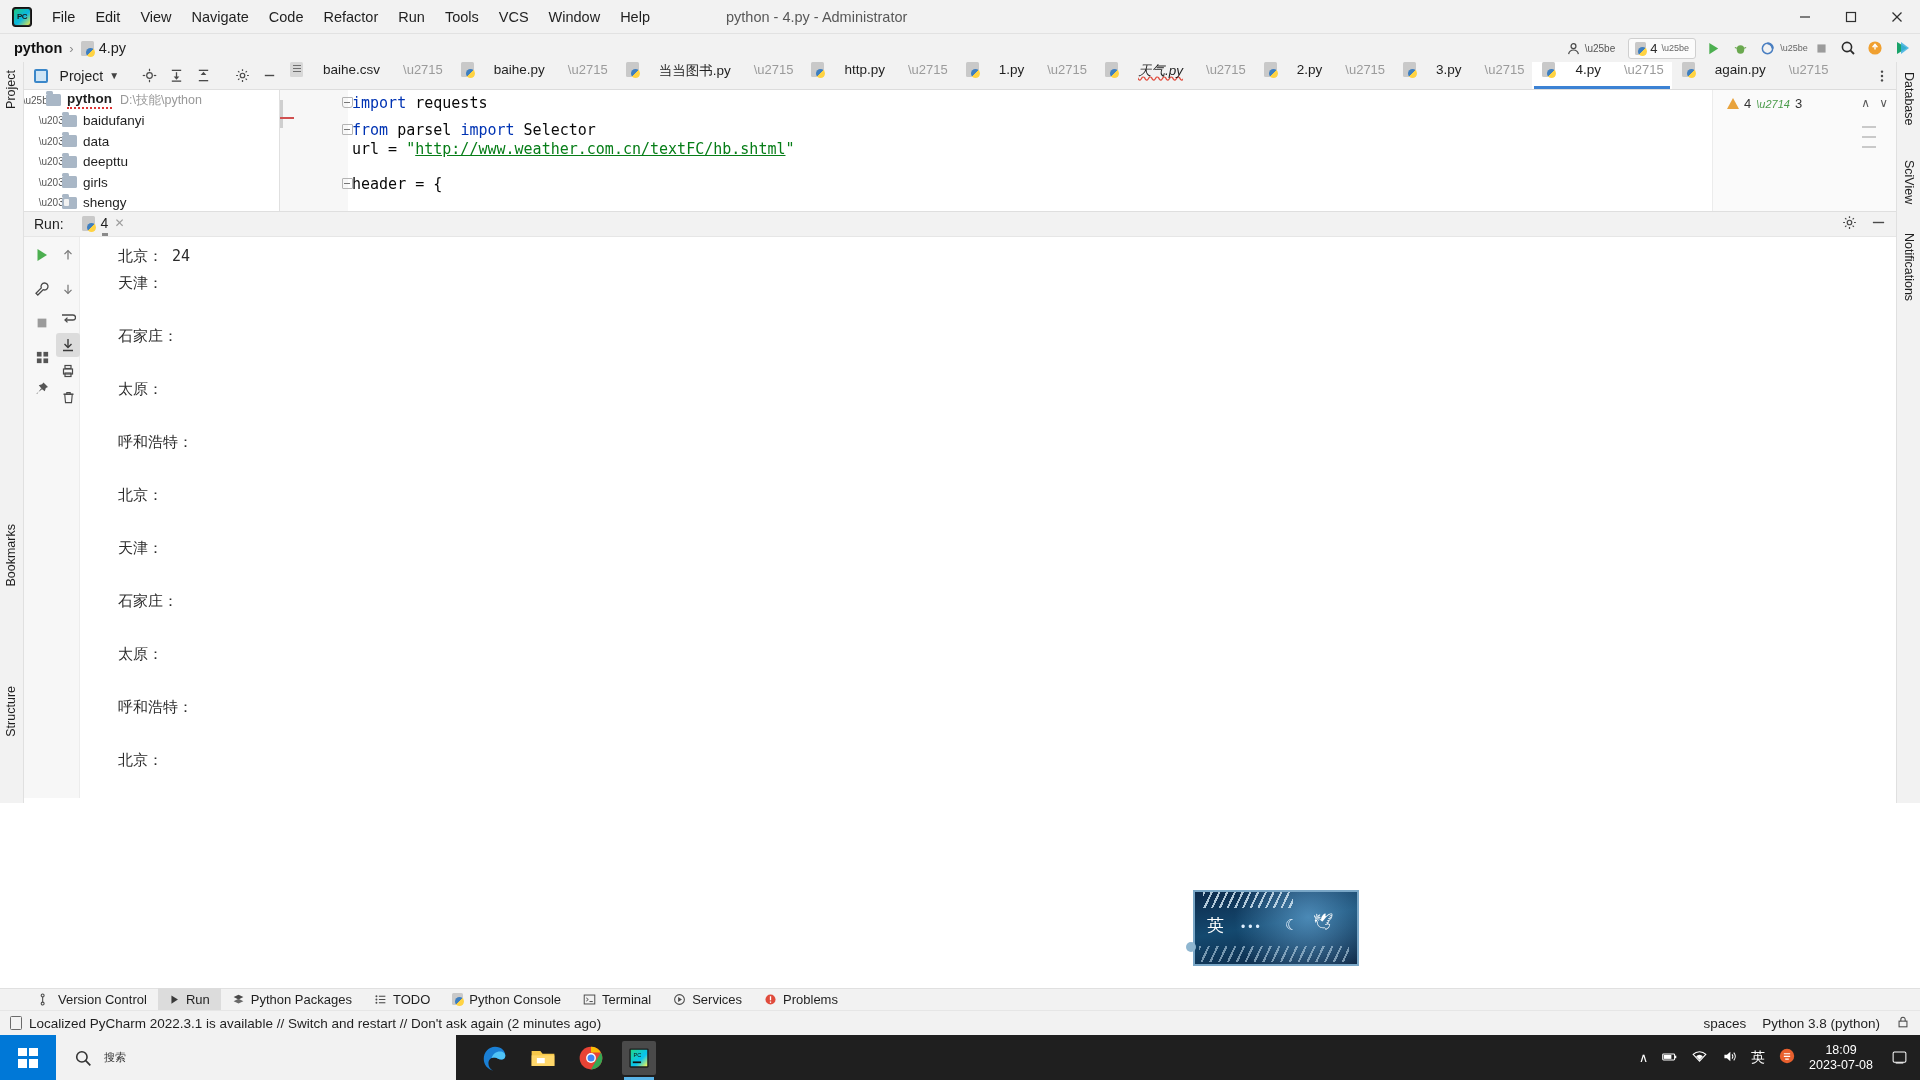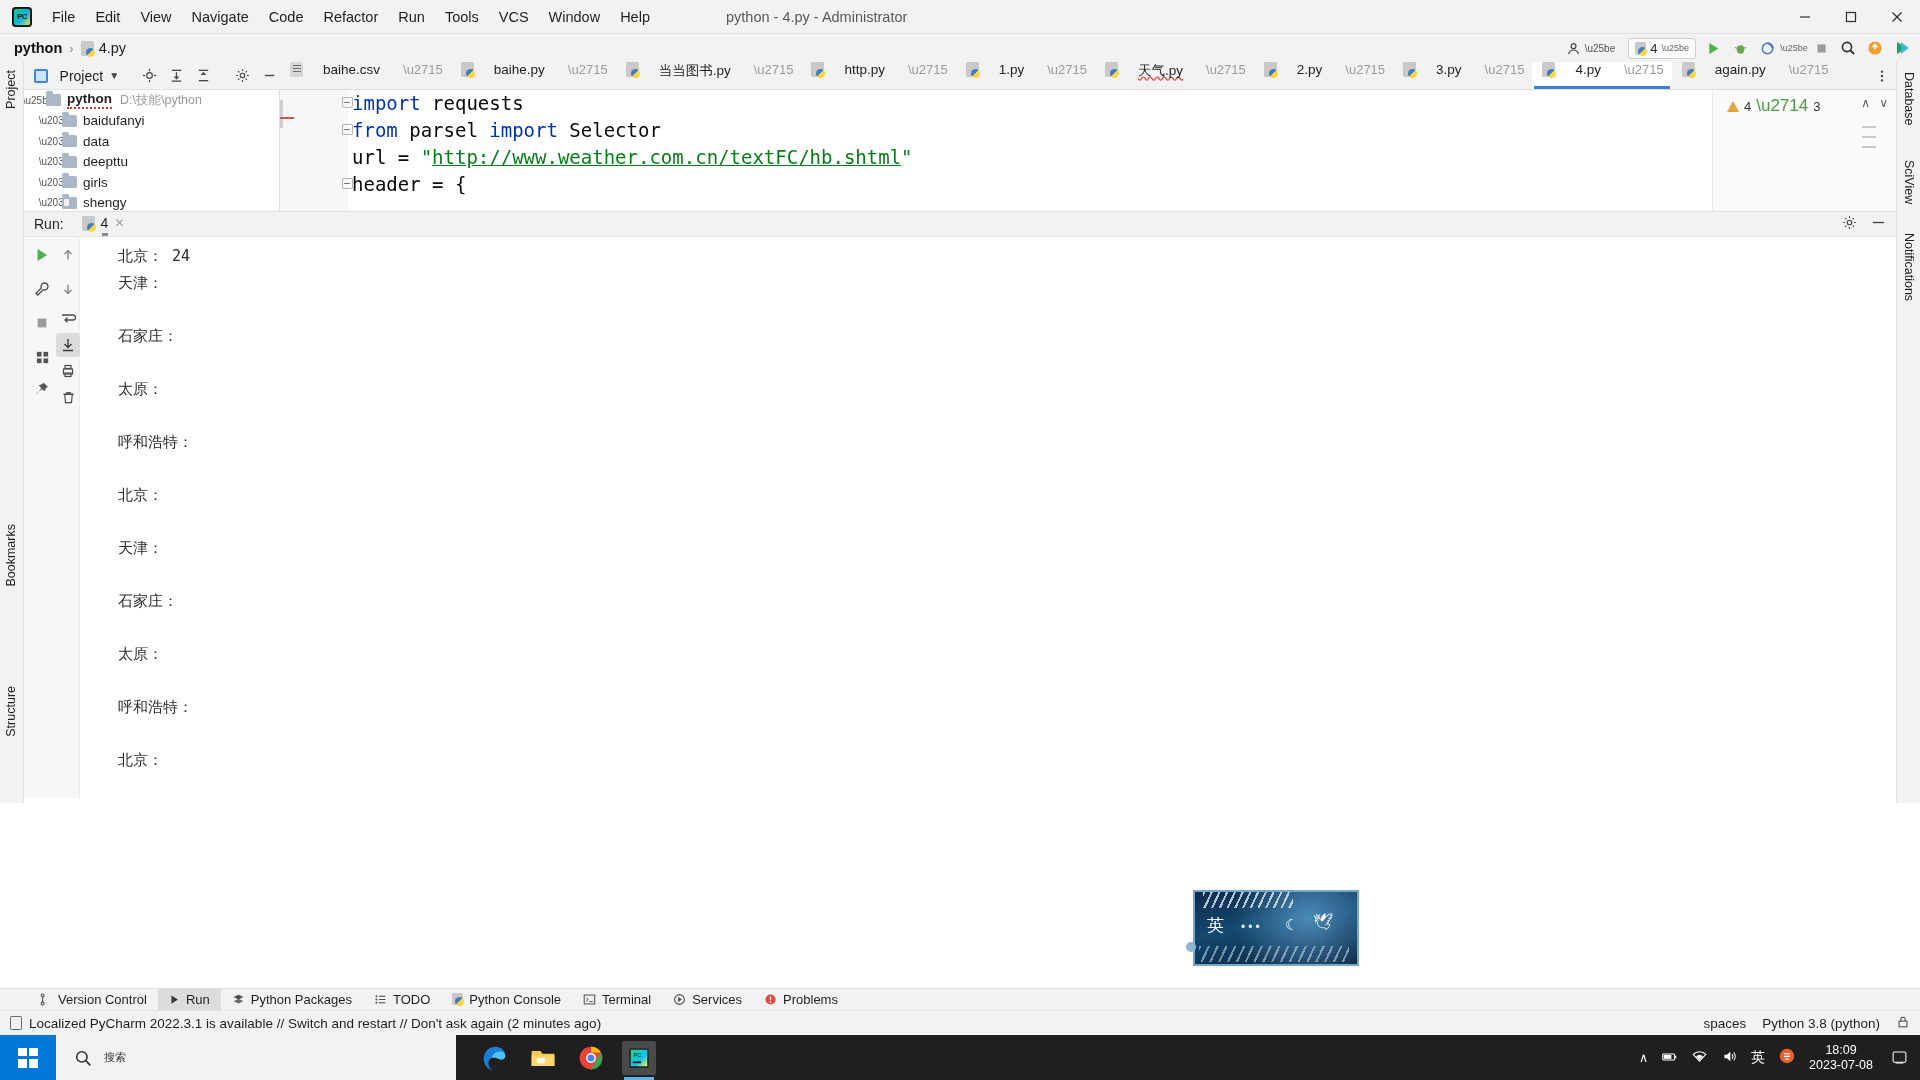--- a/index.html
+++ b/index.html
@@ -158,21 +158,21 @@
     display: flex; align-items: flex-start; gap: 20px; padding: 0 8px 0 10px;
     font-size: 13.5px; color: #1f1f1f; position: relative; white-space: nowrap;
     border-right: 0;
   }
   .tab.active { background: #ffffff; }
   .tab.active::after {
     content: ""; position: absolute; left: 2px; right: 2px; bottom: 0; height: 3px;
     background: #3c82d4;
   }
   .tab .x { color: #9b9b9b; font-size: 13px; margin-left: 3px; }
-  .tab .sq { text-decoration: underline wavy #e04b3c; text-decoration-skip-ink:none;}
+  .tab .sq { text-decoration: underline wavy #e04b3c; text-decoration-skip-ink:none;font-style:italic;}
   .csv-ico {
     width: 13px; height: 15px; background: #d8d8d8; border-radius: 1.5px; position: relative;
   }
   .csv-ico::after {
     content:""; position:absolute; left:2.5px; top:3px; width:8px; height:1.2px;
     background:#6f6f6f; box-shadow: 0 3px 0 #6f6f6f, 0 6px 0 #6f6f6f;
   }
   .tabbar-right {
     position: absolute; right: 0; top: 0; height: 28px; width: 28px;
     display: flex; align-items: center; justify-content: center; color: #4a4a4a;
@@ -203,39 +203,39 @@
   }
   .fold::before {
     content:""; position:absolute; inset:0; border:1px solid #b4b4b4; border-radius:1px;
   }
   .fold.top::before { border-radius: 1px 1px 3px 3px; }
   .fold i {
     position: absolute; left:2px; top:4.5px; width:6px; height:1.5px; background:#777;
     font-style: normal;
   }
   .code-line {
-    position: absolute; left: 72px; font-size: 19px; line-height: 27px;
+    position: absolute; left: 72px; font-size: 15px; line-height: 27px;
     font-family: "DejaVu Sans Mono", monospace; white-space: pre; color: #080808;
   }
   .kw { color: #0033b3; }
   .str { color: #067d17; }
   .url-link { color: #067d17; text-decoration: underline; }
   .inspect {
     position: absolute; top: 0; right: 0; width: 184px; height: 121px;
     background: #fafafa; border-left: 1px solid #ececec;
   }
   .insp-row {
     position: absolute; top: 6px; left: 14px; display: flex; align-items: center; gap: 5px;
     font-size: 13px; color: #333;
   }
   .warn-tri {
     width: 0; height: 0; border-left: 6px solid transparent; border-right: 6px solid transparent;
     border-bottom: 11px solid #e8a33d;
   }
-  .chk { color: #4a9b4a; font-size: 17px; }
+  .chk { color: #4a9b4a; font-size: 11px; font-style: italic; }
   .insp-caret { position:absolute; top:6px; right:26px; color:#5a5a5a; font-size: 12px;}
   .insp-caret2 { position:absolute; top:6px; right:8px; color:#5a5a5a; font-size: 12px;}
   .minimap-line { position:absolute; right: 20px; width: 14px; height: 2px; background:#c9c9c9;}
 
   
   .runhead {
     position: absolute; top: 211px; left: 24px; width: 1872px; height: 26px;
     background: #f2f2f2; display: flex; align-items: center;
     border-top: 1px solid #dfdfdf; border-bottom: 1px solid #e6e6e6;
   }
@@ -635,21 +635,21 @@
       </div>
     <div class="fold" style="top:34px">
         <i></i>
       </div>
     <div class="fold" style="top:88px">
         <i></i>
       </div>
 
     <div class="code-line" style="top:0px"><span class="kw">import</span> requests</div>
     <div class="code-line" style="top:27px"><span class="kw">from</span> parsel <span class="kw">import</span> Selector</div>
-    <div class="code-line" style="top:54px">url = <span class="str">"</span><span class="url-link">http://www.weather.com.cn/textFC/hb.shtml</span><span class="str">"</span></div>
+    <div class="code-line" style="top:46px">url = <span class="str">"</span><span class="url-link">http://www.weather.com.cn/textFC/hb.shtml</span><span class="str">"</span></div>
     <div class="code-line" style="top:81px">header = {</div>
 
     <div class="inspect">
       <div class="insp-row">
         <span class="warn-tri"></span>
         <span>4</span>
         <span class="chk">\u2714</span>
         <span>3</span>
       </div>
       <div class="insp-caret">∧</div>

